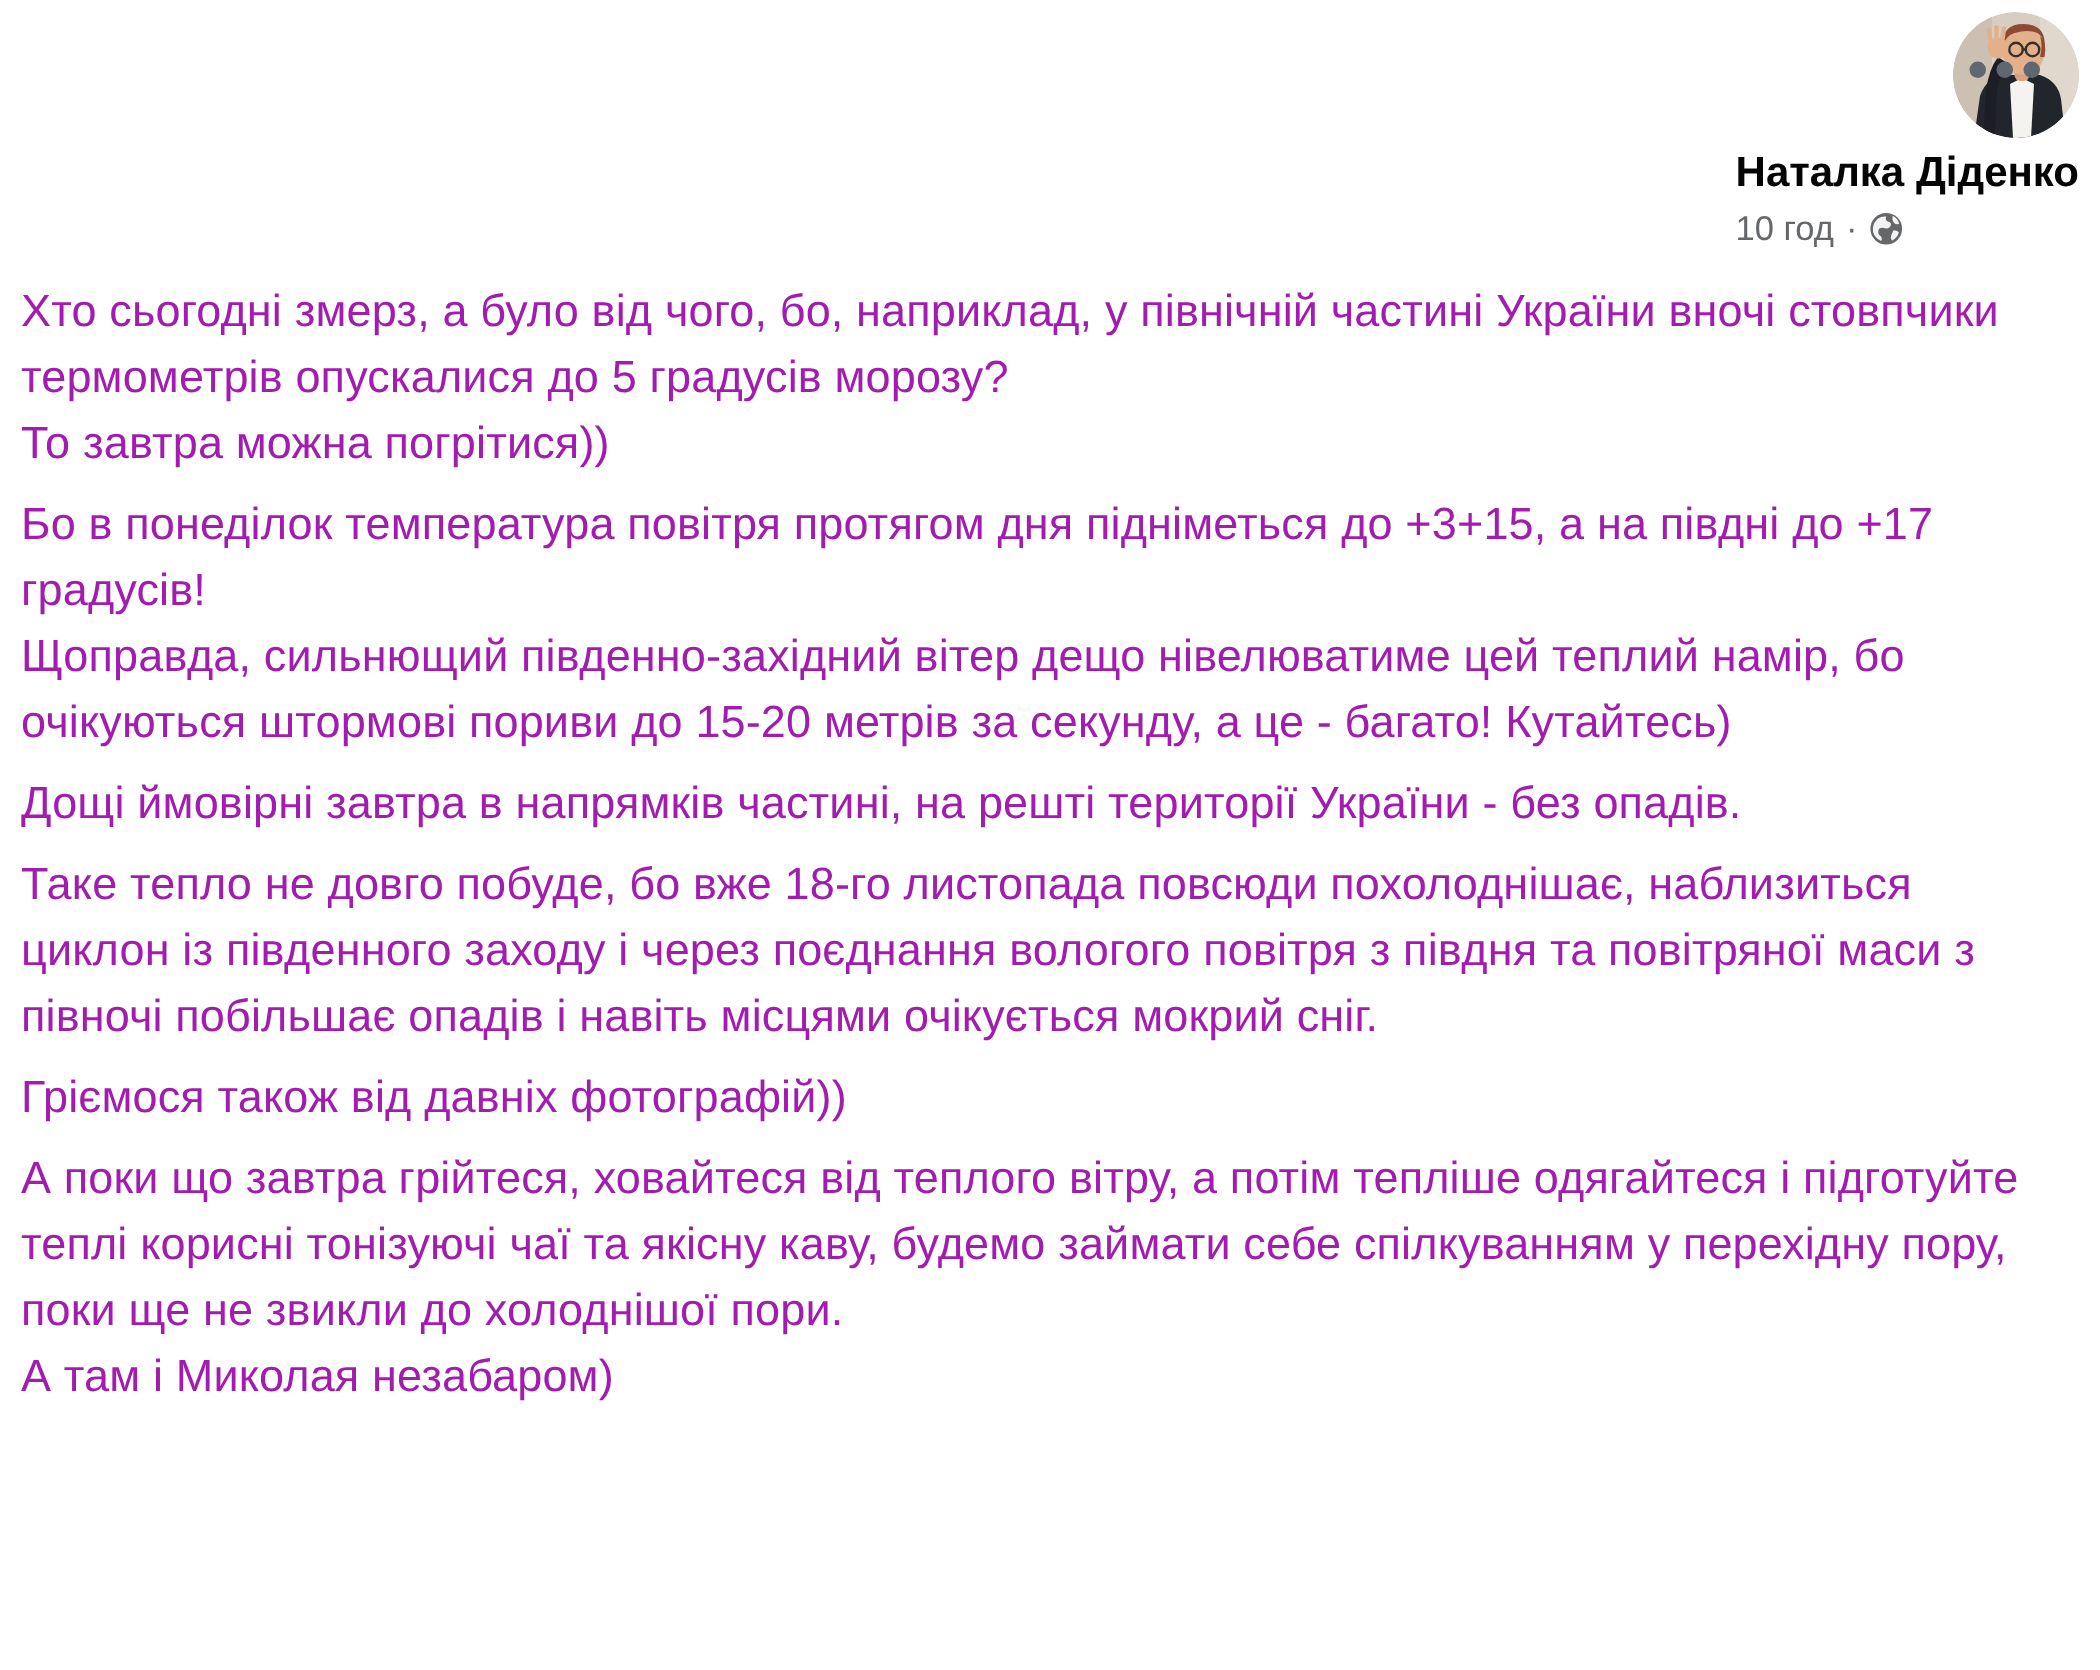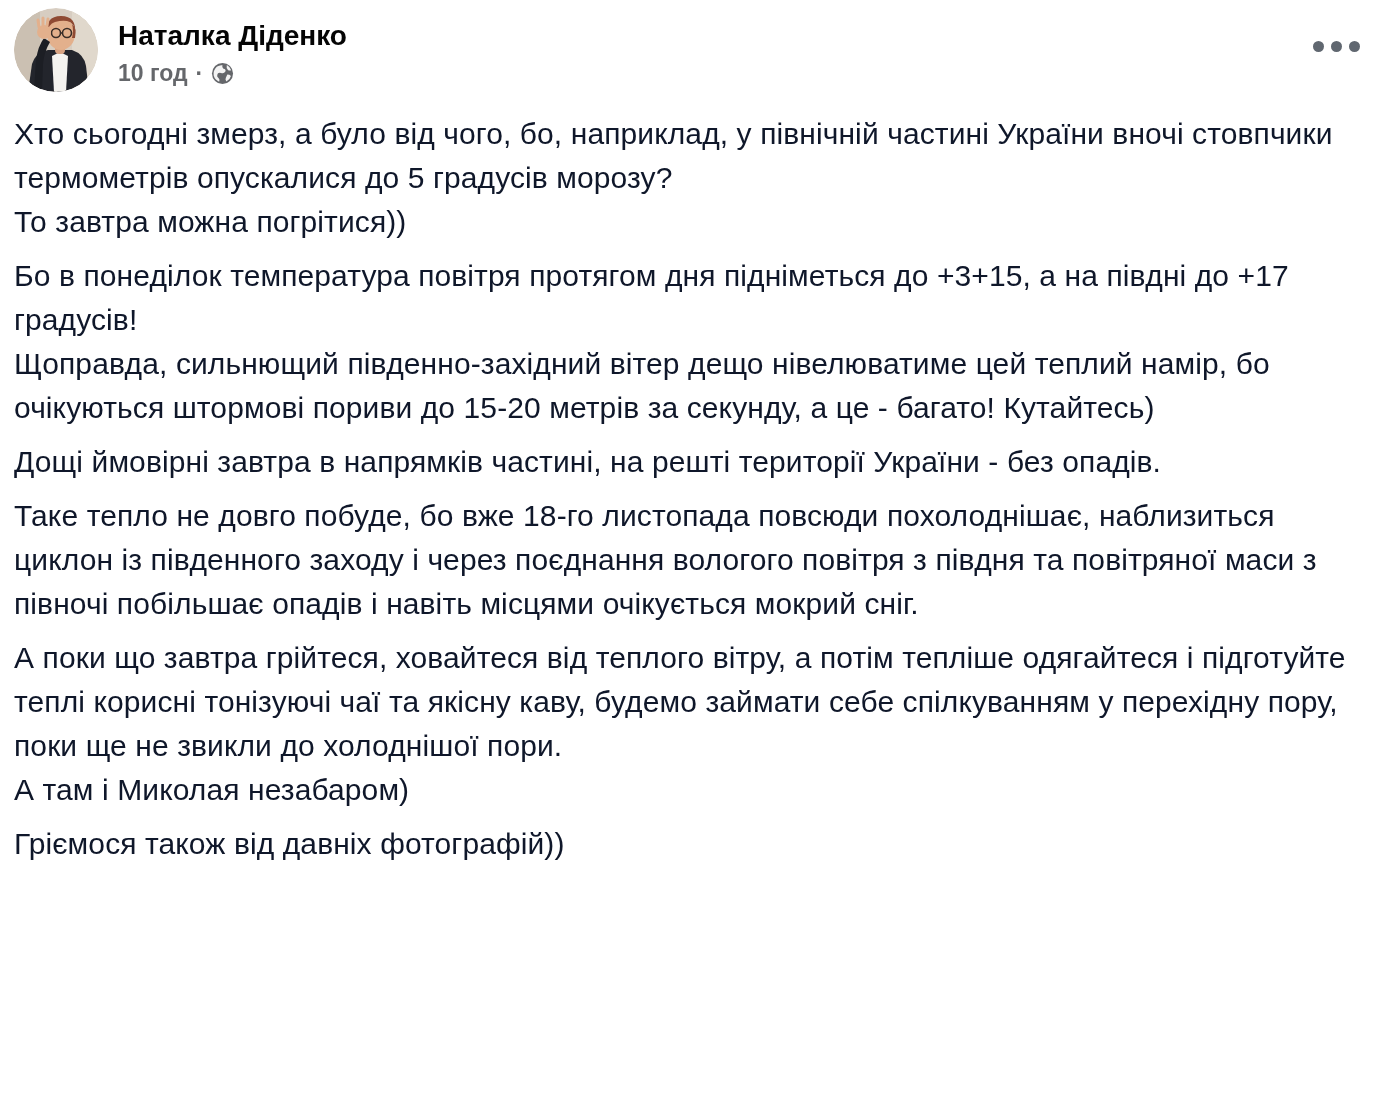--- a/index.html
+++ b/index.html
@@ -12,22 +12,23 @@
     position: relative;
     width: 1400px;
     height: 1113px;
     background: #ffffff;
     overflow: hidden;
     box-sizing: border-box;
   }
   
   .post-header {
     display: flex;
-    align-items: center;
+    align-items: flex-end;
     padding: 8px 14px 0 14px;
+    flex-direction: column;
   }
   .avatar {
     width: 84px;
     height: 84px;
     border-radius: 50%;
     overflow: hidden;
     flex: 0 0 84px;
     cursor: pointer;
   }
   .avatar svg { display: block; width: 84px; height: 84px; }
@@ -44,21 +45,20 @@
     cursor: pointer;
   }
   .post-meta {
     display: flex;
     align-items: center;
     gap: 8px;
     margin-top: 6px;
     font-size: 23px;
     color: #65676B;
     line-height: 28px;
-    font-weight: bold;
   }
   .post-meta .timestamp { cursor: pointer; }
   .meta-sep { color: #65676B; }
   .globe { display: inline-flex; align-items: center; }
   .globe svg { width: 23px; height: 23px; display: block; }
   
   .options-btn {
     position: absolute;
     top: 33px;
     right: 32px;
@@ -75,21 +75,21 @@
     background: #606770;
   }
   
   .post-body {
     padding: 20px 18px 0 14px;
   }
   .post-body p {
     margin: 0 0 10px 0;
     font-size: 30px;
     line-height: 44px;
-    color: #0f172a;
+    color: #a21caf;
     white-space: pre-line;
     letter-spacing: 0.1px;
   }
 </style>
 </head>
 <body>
 
 <div class="post">
 
   <div class="post-header">
@@ -153,18 +153,18 @@
 
   </div>
 
   <div class="post-body">
     <p>Хто сьогодні змерз, а було від чого, бо, наприклад, у північній частині України вночі стовпчики термометрів опускалися до 5 градусів морозу?
 То завтра можна погрітися))</p>
     <p>Бо в понеділок температура повітря протягом дня підніметься до +3+15, а на півдні до +17 градусів!
 Щоправда, сильнющий південно-західний вітер дещо нівелюватиме цей теплий намір, бо очікуються штормові пориви до 15-20 метрів за секунду, а це - багато! Кутайтесь)</p>
     <p>Дощі ймовірні завтра в напрямків частині, на решті території України - без опадів.</p>
     <p>Таке тепло не довго побуде, бо вже 18-го листопада повсюди похолоднішає, наблизиться циклон із південного заходу і через поєднання вологого повітря з півдня та повітряної маси з півночі побільшає опадів і навіть місцями очікується мокрий сніг.</p>
+    <p>Гріємося також від давніх фотографій))</p>
     <p>А поки що завтра грійтеся, ховайтеся від теплого вітру, а потім тепліше одягайтеся і підготуйте теплі корисні тонізуючі чаї та якісну каву, будемо займати себе спілкуванням у перехідну пору, поки ще не звикли до холоднішої пори.
 А там і Миколая незабаром)</p>
-    <p>Гріємося також від давніх фотографій))</p>
   </div>
 
 </div>
 
 </body></html>

